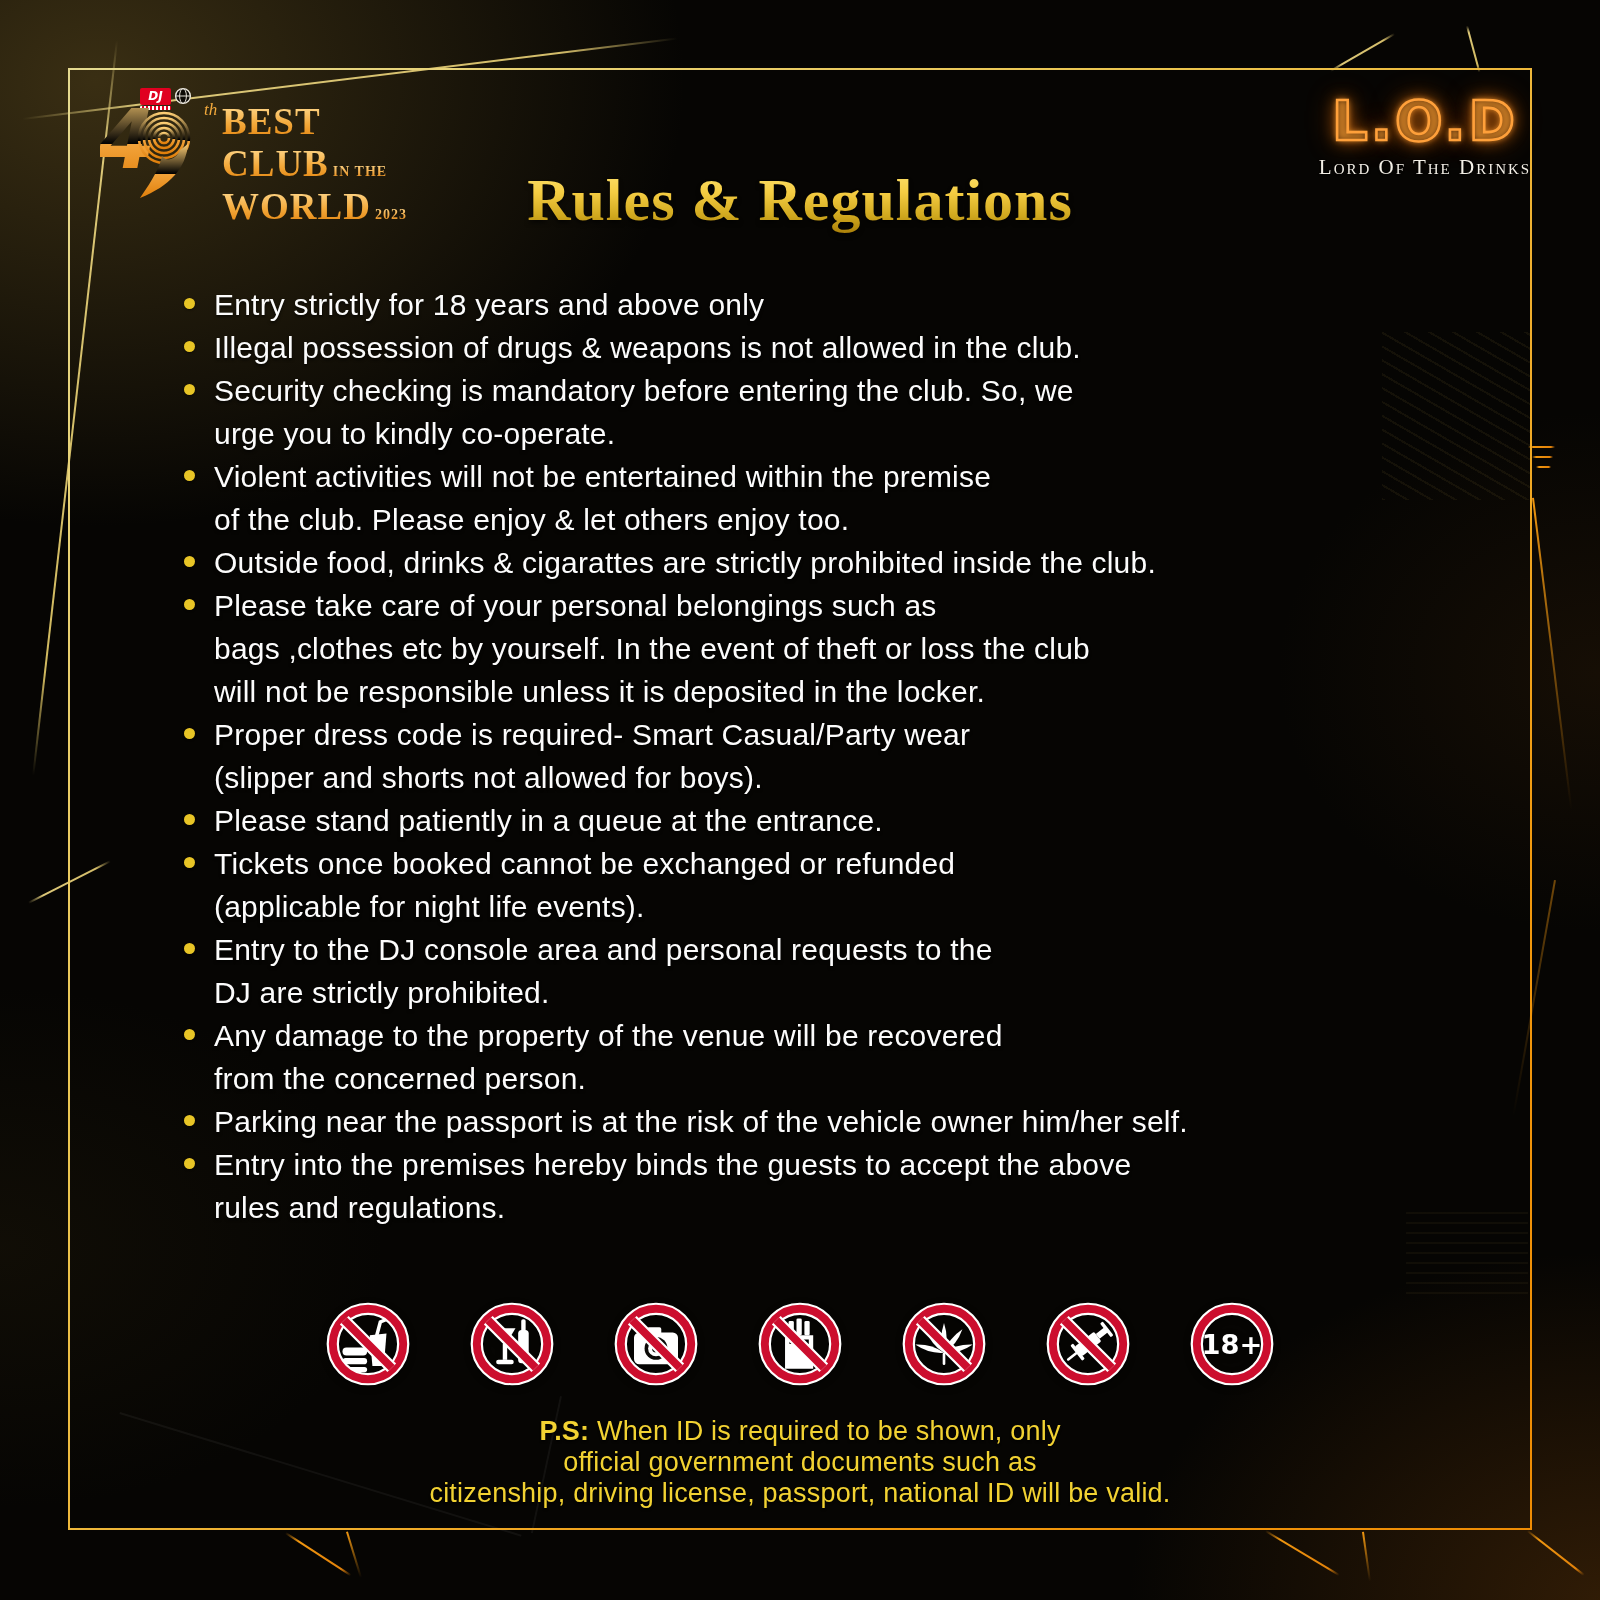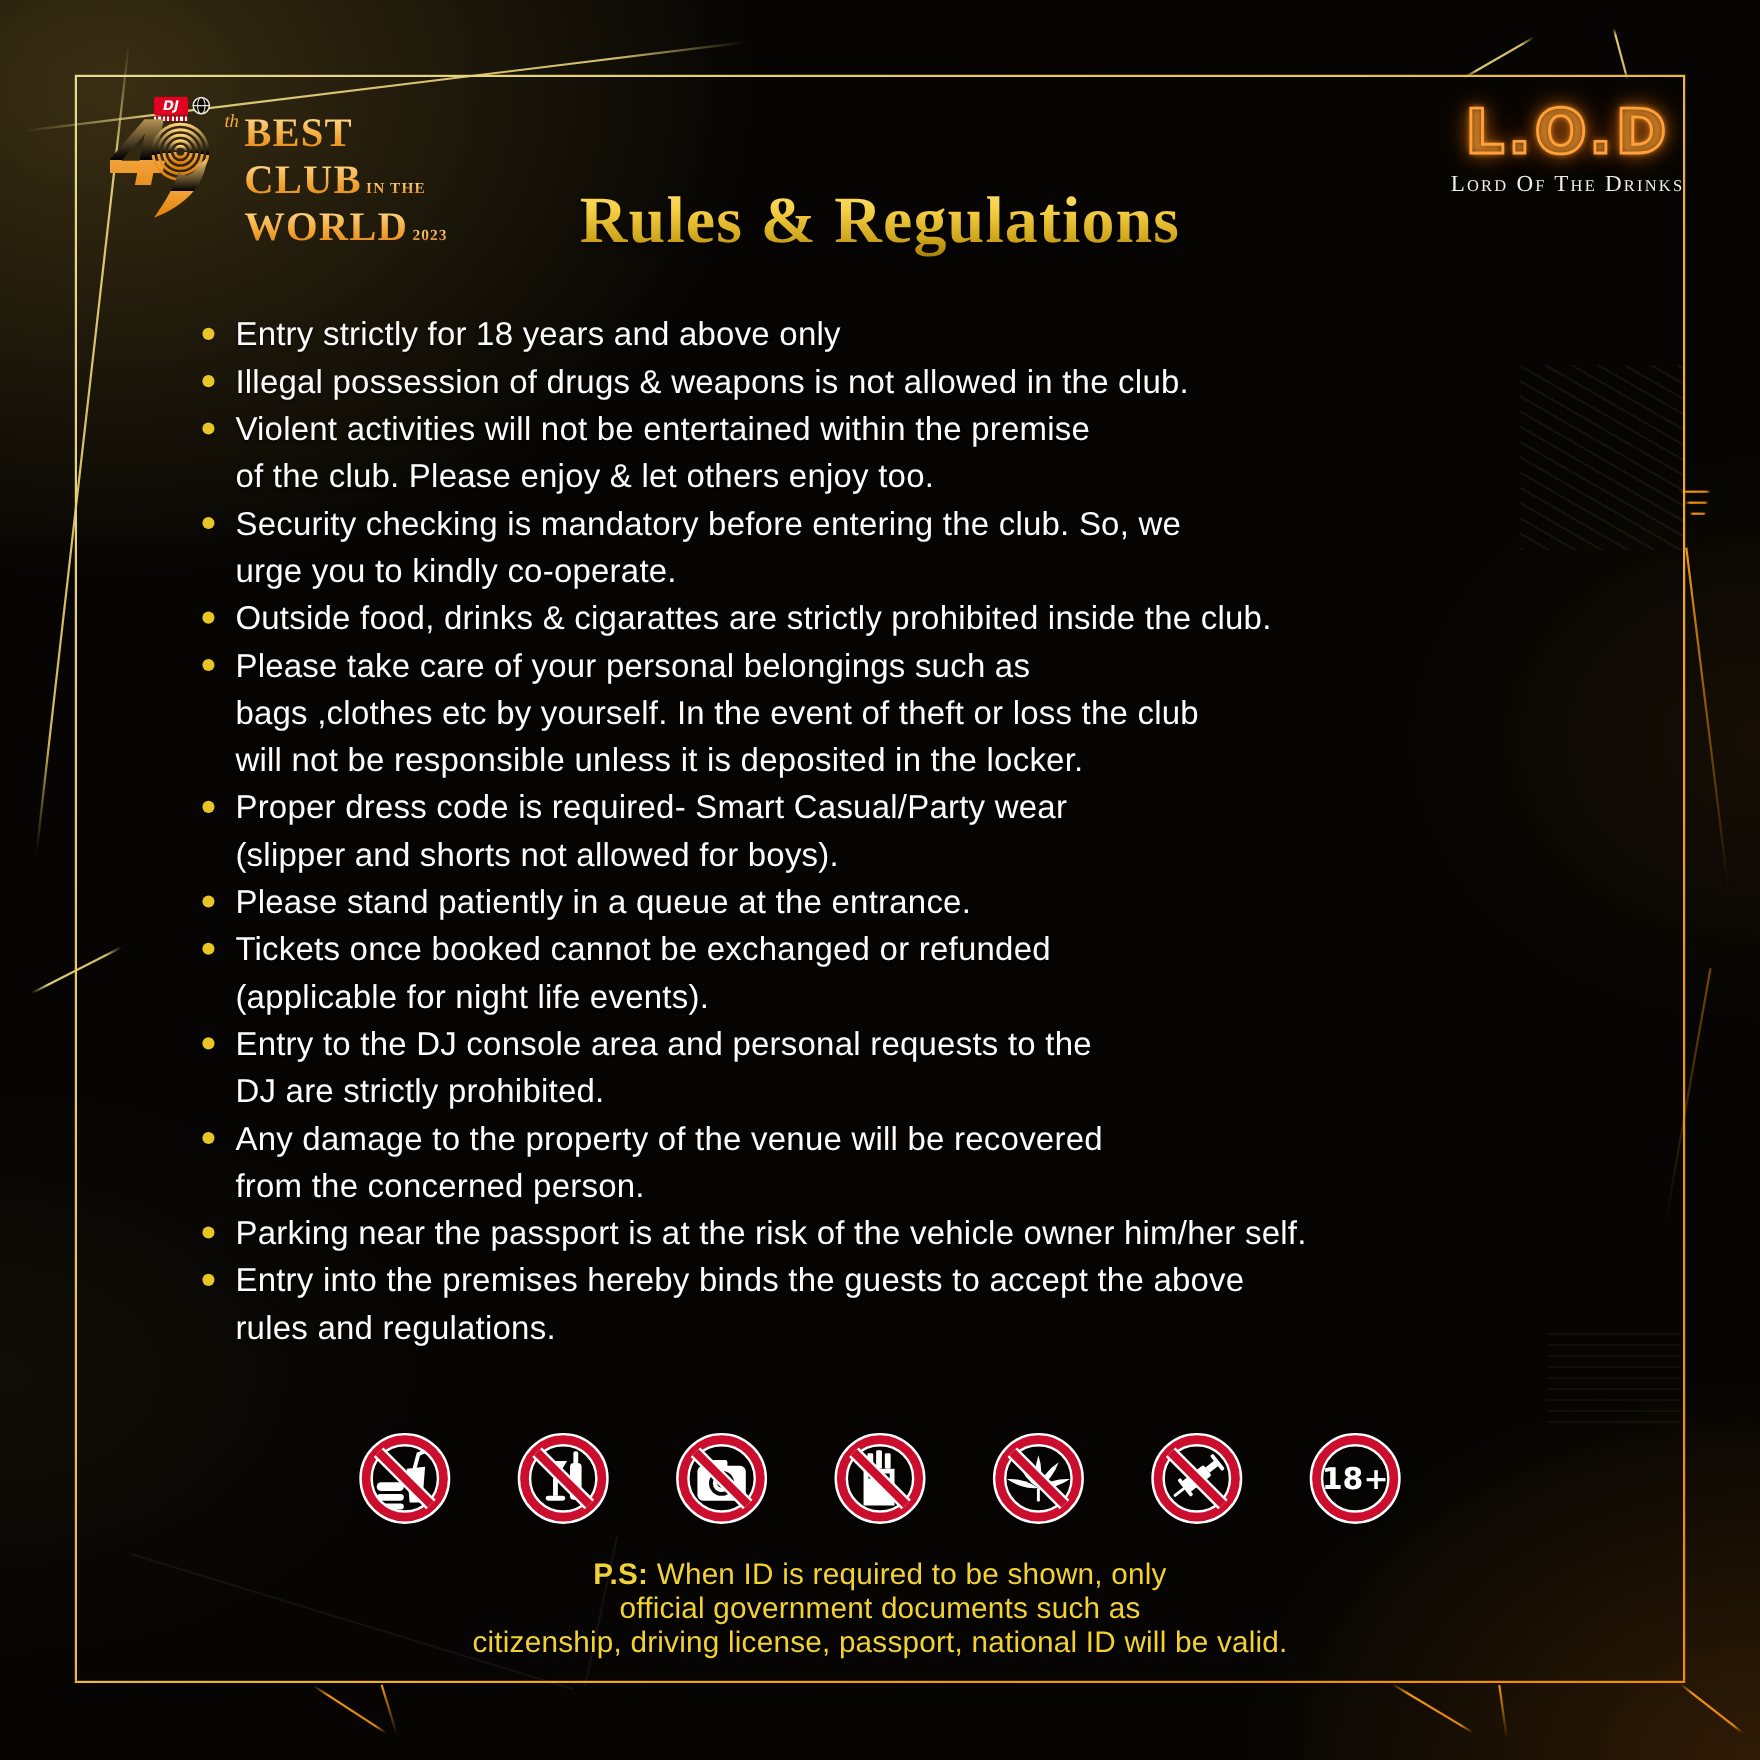--- a/index.html
+++ b/index.html
@@ -189,27 +189,27 @@
     <li>
     <span class="bullet"></span>
     <span class="rule-text">Entry strictly for 18 years and above only</span>
   </li>
     <li>
     <span class="bullet"></span>
     <span class="rule-text">Illegal possession of drugs &amp; weapons is not allowed in the club.</span>
   </li>
     <li>
     <span class="bullet"></span>
+    <span class="rule-text">Security checking is mandatory before entering the club. So, we
+urge you to kindly co-operate.</span>
+  </li>
+    <li>
+    <span class="bullet"></span>
     <span class="rule-text">Violent activities will not be entertained within the premise
 of the club. Please enjoy &amp; let others enjoy too.</span>
-  </li>
-    <li>
-    <span class="bullet"></span>
-    <span class="rule-text">Security checking is mandatory before entering the club. So, we
-urge you to kindly co-operate.</span>
   </li>
     <li>
     <span class="bullet"></span>
     <span class="rule-text">Outside food, drinks &amp; cigarattes are strictly prohibited inside the club.</span>
   </li>
     <li>
     <span class="bullet"></span>
     <span class="rule-text">Please take care of your personal belongings such as
 bags ,clothes etc by yourself. In the event of theft or loss the club
 will not be responsible unless it is deposited in the locker.</span>

